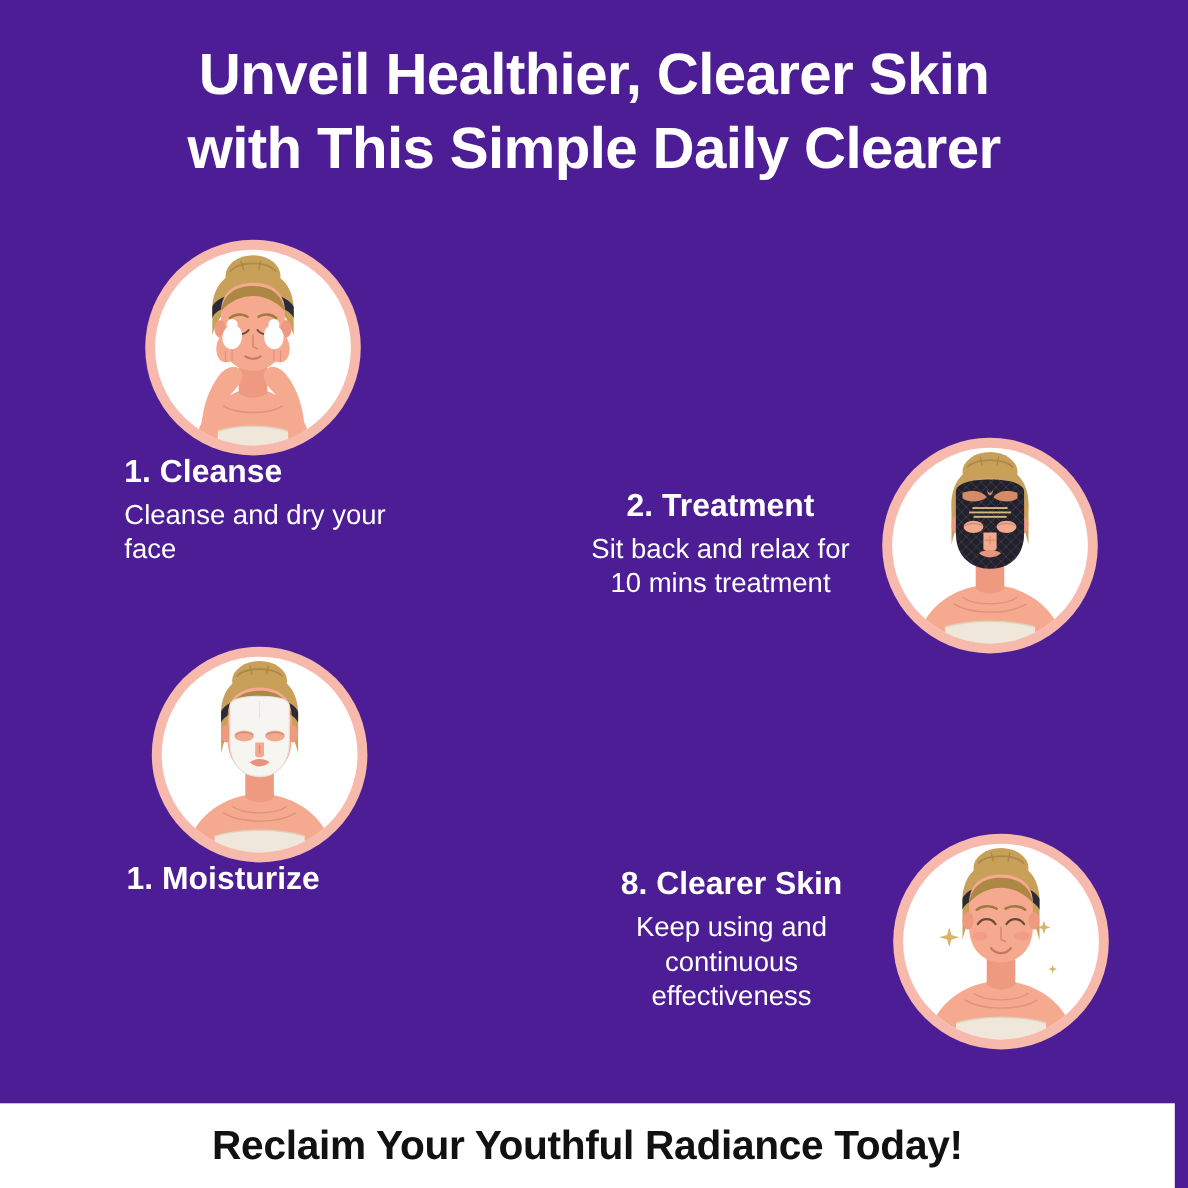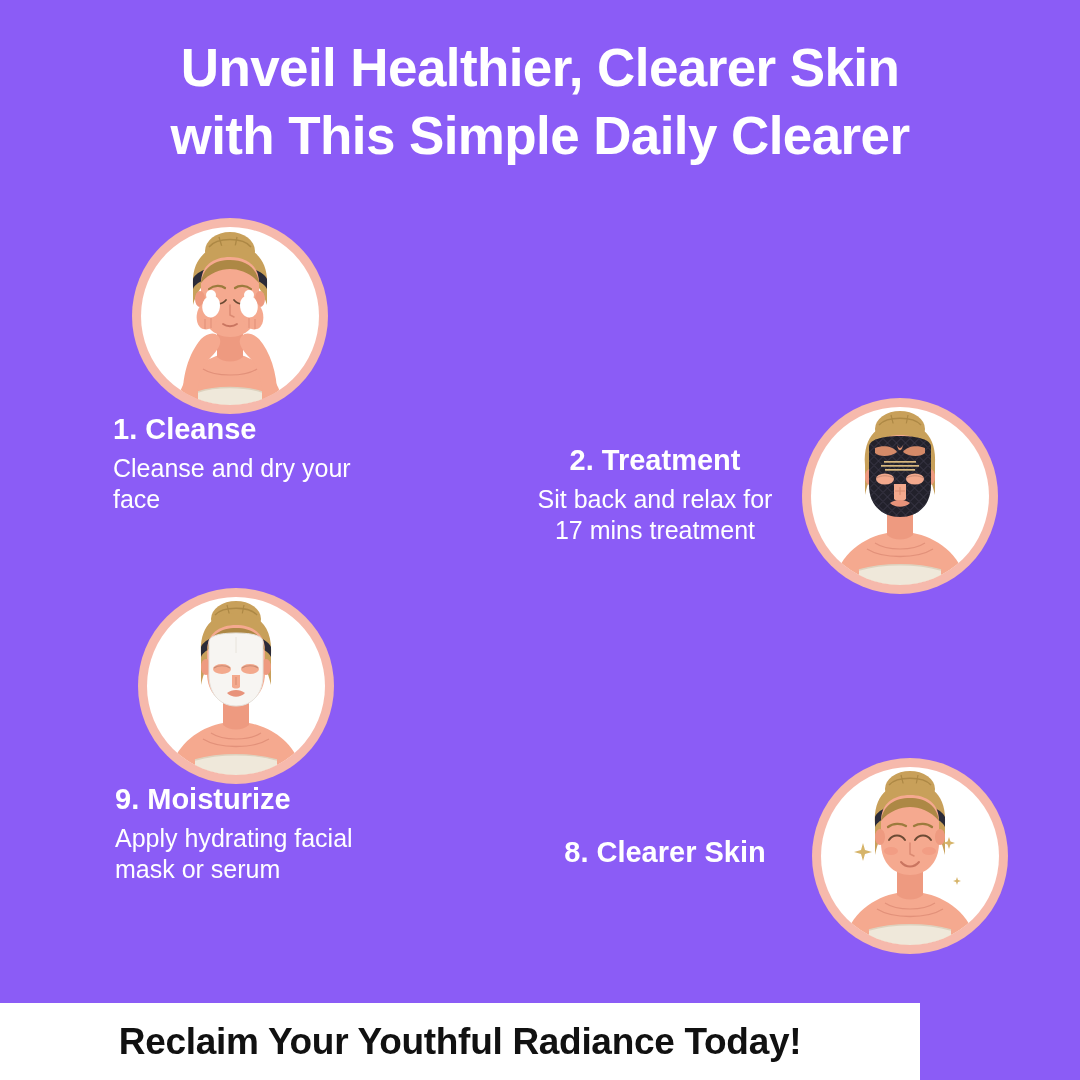--- a/index.html
+++ b/index.html
@@ -10,21 +10,21 @@
     width: 1080px;
     height: 1080px;
     background: #ffffff;
     font-family: "Liberation Sans", sans-serif;
     overflow: hidden;
   }
   #poster {
     position: relative;
     width: 1080px;
     height: 1080px;
-    background: #8b5cf6;
+    background: #4c1d95;
     overflow: hidden;
   }
 
   
   #title-block {
     position: absolute;
     top: 34px;
     left: 0;
     width: 1080px;
     text-align: center;
@@ -97,21 +97,21 @@
   #step-3 .step-text { margin-left: 20px; }
 
   #step-4 { top: 758px;  left: 534px; }
   #step-4 .step-text { margin-right: 16px; width: 262px; }
 
   
   #footer-bar {
     position: absolute;
     left: 0;
     bottom: 0;
-    width: 920px;
+    width: 1068px;
     height: 77px;
     background: #ffffff;
     display: flex;
     align-items: center;
     justify-content: center;
   }
   #footer-text {
     color: #111111;
     font-weight: 700;
     font-size: 37px;
@@ -185,21 +185,21 @@
     </div>
     <div class="step-text align-left">
       <div class="step-head">1. Cleanse</div>
       <div class="step-body">Cleanse and dry your face</div>
     </div>
   </div>
 
   <div class="step right-img" id="step-2">
     <div class="step-text align-right">
       <div class="step-head">2. Treatment</div>
-      <div class="step-body">Sit back and relax for 17 mins treatment</div>
+      <div class="step-body">Sit back and relax for 10 mins treatment</div>
     </div>
     <div class="circle-wrap">
       <div class="circle-inner">
         <svg viewBox="0 0 178 178" xmlns="http://www.w3.org/2000/svg">
           <defs>
             <pattern id="maskgrid" width="9" height="9" patternUnits="userSpaceOnUse">
               <path d="M4.5 0 L9 4.5 L4.5 9 L0 4.5 Z" fill="none" stroke="#3C3A4A" stroke-width="0.9"></path>
             </pattern>
           </defs>
 
@@ -290,28 +290,28 @@
           <path d="M80 96 C85 92 93 92 98 96 C93 101 85 101 80 96 Z" fill="#E8937B"></path>
 
           <path d="M89 40 L89 56" stroke="#E8E4DC" stroke-width="1" fill="none"></path>
 
           <path d="M56 142 C72 152 106 152 122 142" stroke="#E2917A" stroke-width="1.3" fill="none"></path>
           <path d="M64 136 C76 144 102 144 114 136" stroke="#E2917A" stroke-width="1.1" fill="none"></path>
         </svg>
       </div>
     </div>
     <div class="step-text align-left">
-      <div class="step-head">9. Moisturize</div>
-      <div class="step-body">Apply hydrating facial mask or serum</div>
+      <div class="step-head">1. Moisturize</div>
     </div>
   </div>
 
   <div class="step right-img" id="step-4">
     <div class="step-text align-right">
       <div class="step-head">8. Clearer Skin</div>
+      <div class="step-body">Keep using and continuous effectiveness</div>
     </div>
     <div class="circle-wrap">
       <div class="circle-inner">
         <svg viewBox="0 0 178 178" xmlns="http://www.w3.org/2000/svg">
 
           <path d="M22 178 C28 146 54 130 76 126 L102 126 C124 130 150 146 156 178 Z" fill="#F5A98F"></path>
 
           <path d="M48 163 C72 156 106 156 130 163 L130 178 L48 178 Z" fill="#EFE8DA"></path>
           <path d="M48 163 C72 156 106 156 130 163" fill="none" stroke="#DDD2BE" stroke-width="1.4"></path>
 

